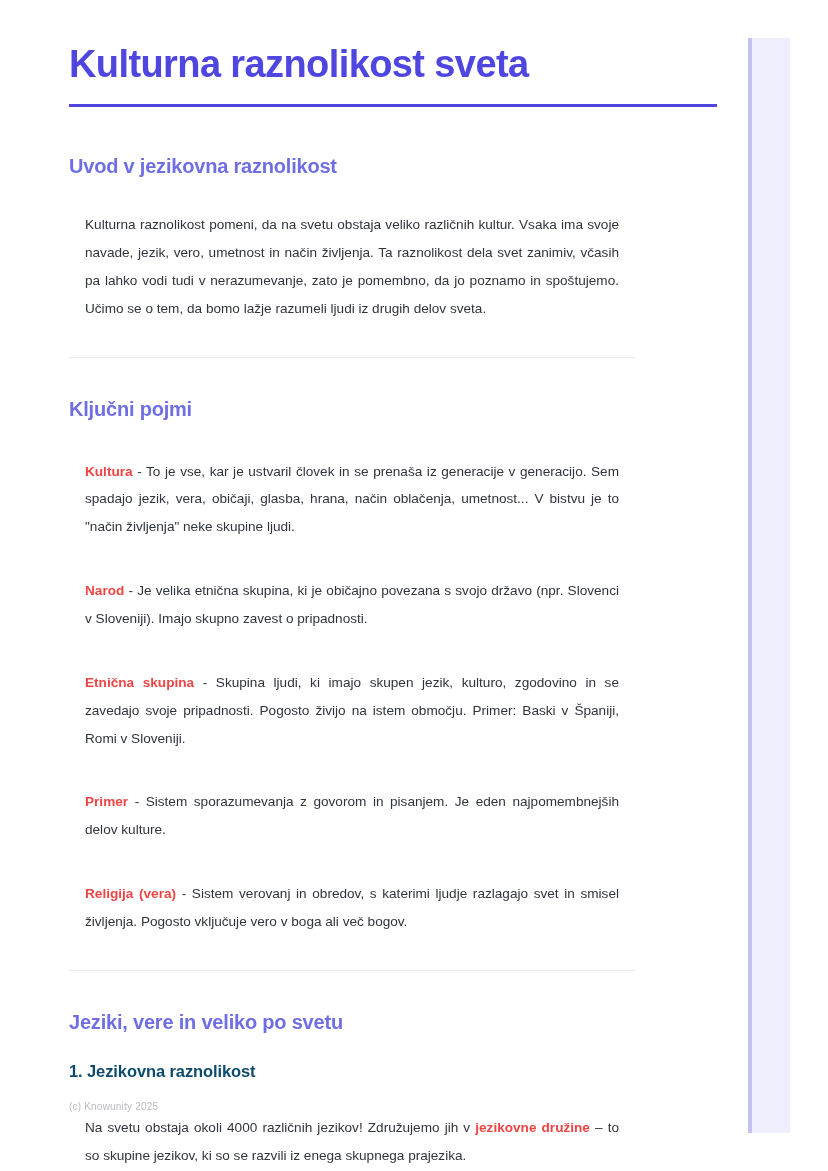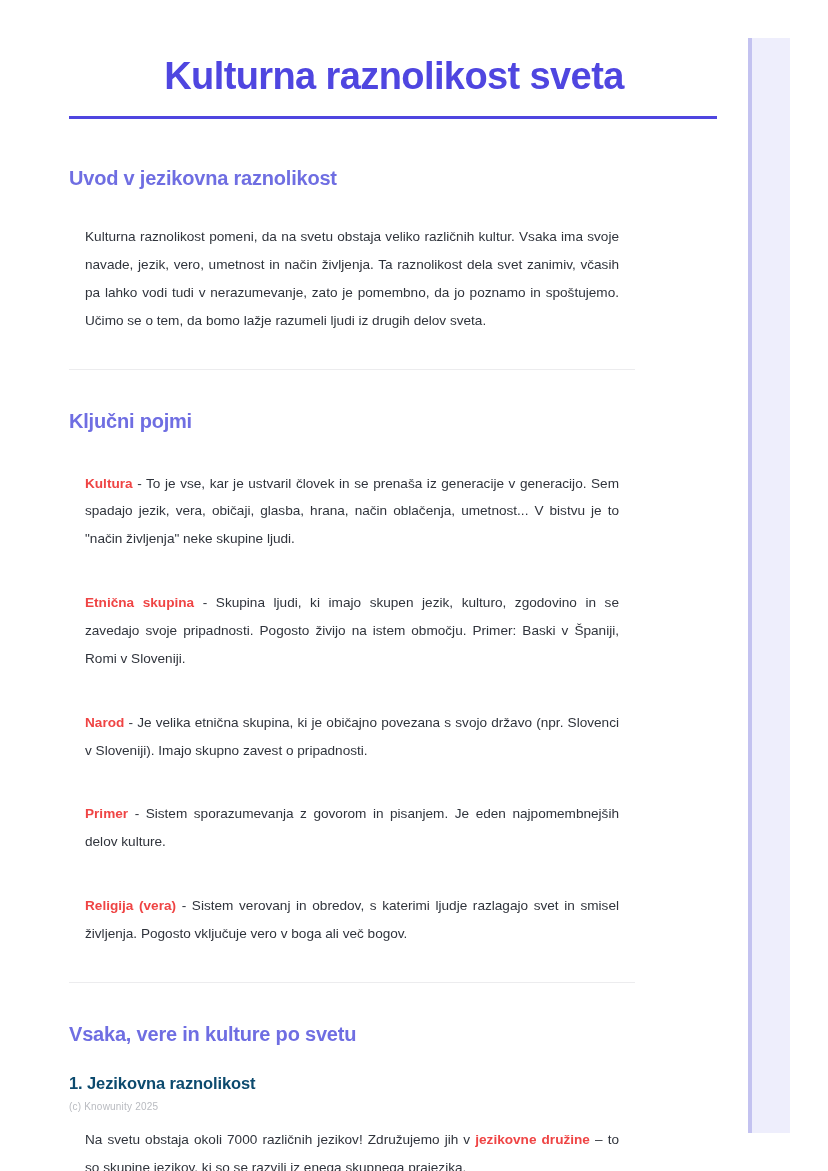--- a/index.html
+++ b/index.html
@@ -37,28 +37,27 @@
   
   .page {
     position: absolute;
     left: 69px;
     top: 0;
     width: 566px;
   }
 
   .doc-title {
     margin: 0;
-    padding-top: 54px;
+    padding-top: 42px;
     font-size: 38px;
     line-height: 1.16;
     font-weight: 700;
     letter-spacing: -0.6px;
     color: #4f46e0;
     width: 650px;
-    text-align: center;
   }
   .title-rule {
     margin-top: 18px;
     width: 648px;
     height: 3px;
     background: #4f46e0;
     border: 0;
   }
 
   h2.section-title {
@@ -155,34 +154,34 @@
 
   <h2 class="section-title">Uvod v jezikovna raznolikost</h2>
   <p class="body-text">Kulturna raznolikost pomeni, da na svetu obstaja veliko različnih kultur. Vsaka ima svoje navade, jezik, vero, umetnost in način življenja. Ta raznolikost dela svet zanimiv, včasih pa lahko vodi tudi v nerazumevanje, zato je pomembno, da jo poznamo in spoštujemo. Učimo se o tem, da bomo lažje razumeli ljudi iz drugih delov sveta.</p>
 
   <hr class="divider">
 
   <h2 class="section-title">Ključni pojmi</h2>
 
   <p class="body-text tight"><b>Kultura</b><span> - To je vse, kar je ustvaril človek in se prenaša iz generacije v generacijo. Sem spadajo jezik, vera, običaji, glasba, hrana, način oblačenja, umetnost... V bistvu je to "način življenja" neke skupine ljudi.</span></p>
 
+  <p class="body-text tight"><b>Narod</b><span> - Je velika etnična skupina, ki je običajno povezana s svojo državo (npr. Slovenci v Sloveniji). Imajo skupno zavest o pripadnosti.</span></p>
+
   <p class="body-text tight"><b>Etnična skupina</b><span> - Skupina ljudi, ki imajo skupen jezik, kulturo, zgodovino in se zavedajo svoje pripadnosti. Pogosto živijo na istem območju. Primer: Baski v Španiji, Romi v Sloveniji.</span></p>
-
-  <p class="body-text tight"><b>Narod</b><span> - Je velika etnična skupina, ki je običajno povezana s svojo državo (npr. Slovenci v Sloveniji). Imajo skupno zavest o pripadnosti.</span></p>
 
   <p class="body-text tight"><b>Primer</b><span> - Sistem sporazumevanja z govorom in pisanjem. Je eden najpomembnejših delov kulture.</span></p>
 
   <p class="body-text tight"><b>Religija (vera)</b><span> - Sistem verovanj in obredov, s katerimi ljudje razlagajo svet in smisel življenja. Pogosto vključuje vero v boga ali več bogov.</span></p>
 
   <hr class="divider">
 
-  <h2 class="section-title">Vsaka, vere in kulture po svetu</h2>
+  <h2 class="section-title">Jeziki, vere in veliko po svetu</h2>
   <h3 class="sub-title">1. Jezikovna raznolikost</h3>
 
-  <p class="body-text"><span>Na svetu obstaja okoli 7000 različnih jezikov! Združujemo jih v </span><b>jezikovne družine</b><span> – to so skupine jezikov, ki so se razvili iz enega skupnega prajezika.</span></p>
+  <p class="body-text"><span>Na svetu obstaja okoli 4000 različnih jezikov! Združujemo jih v </span><b>jezikovne družine</b><span> – to so skupine jezikov, ki so se razvili iz enega skupnega prajezika.</span></p>
 
   <ul class="bullets">
     <li><b>Največja jezikovna družina:</b><span> Indoevropska družina.</span></li>
   </ul>
 
   <div class="footer-mark">(c) Knowunity 2025</div>
 
 </div>
 
 </body></html>

